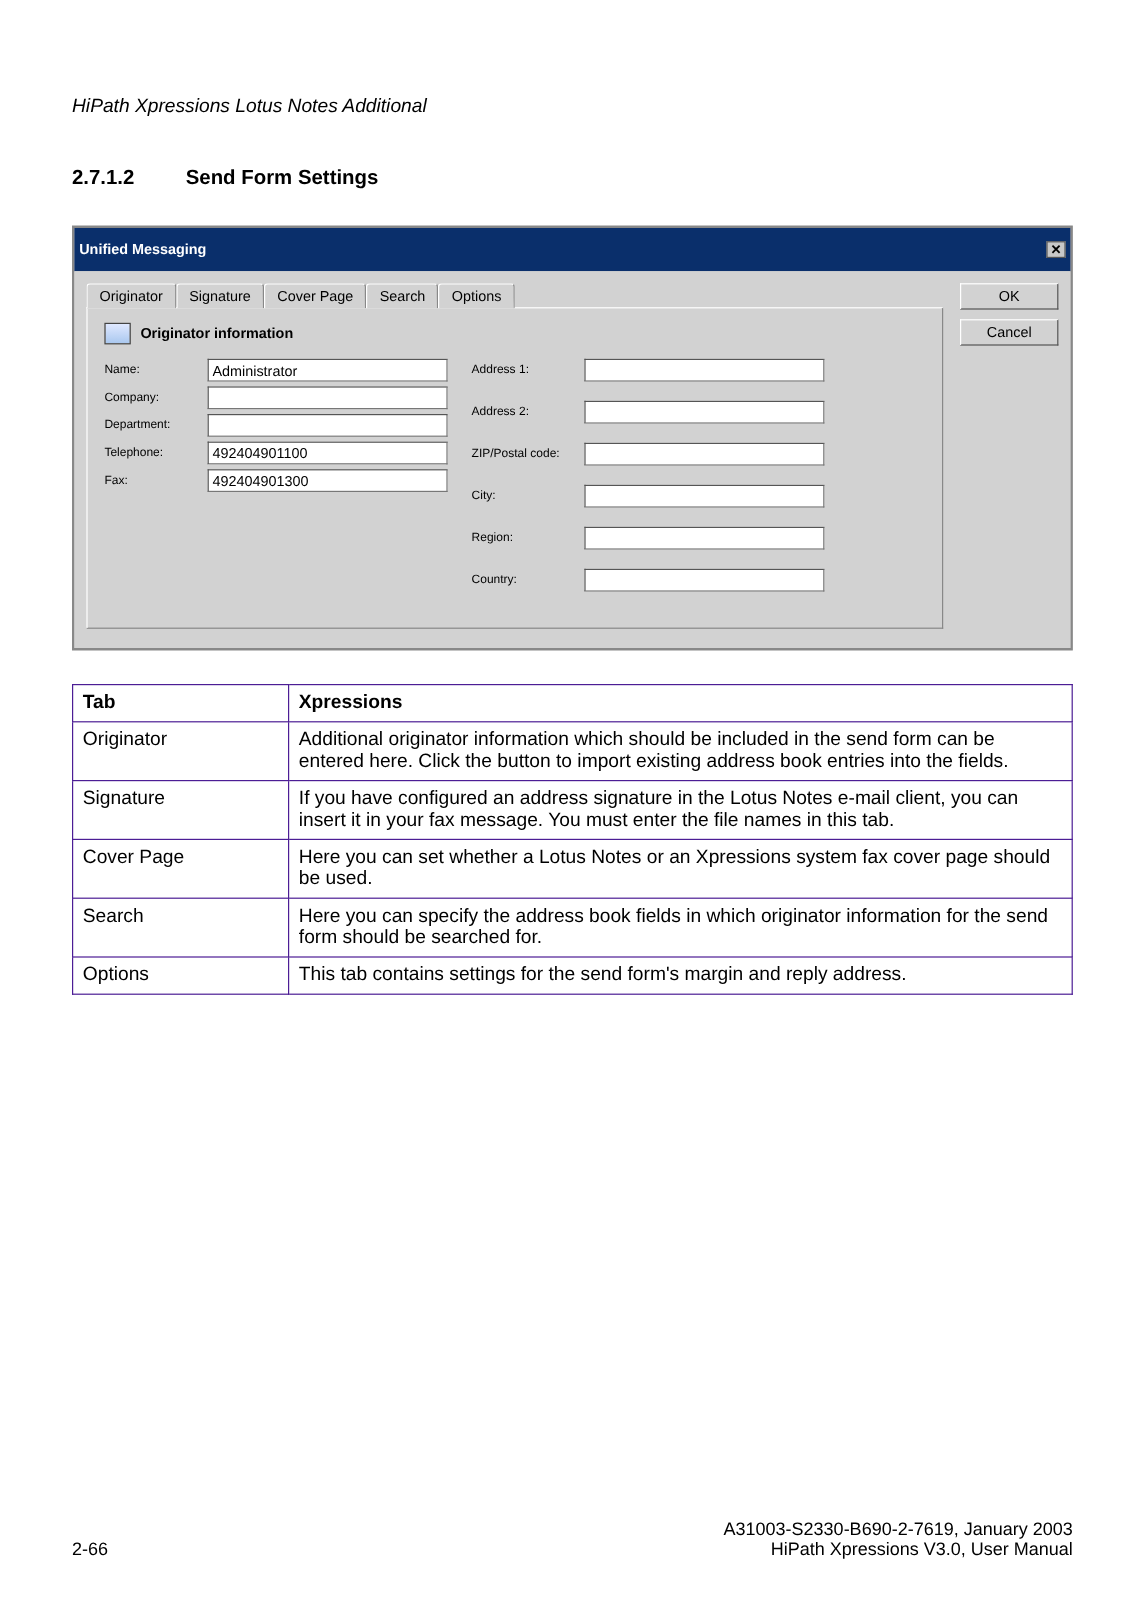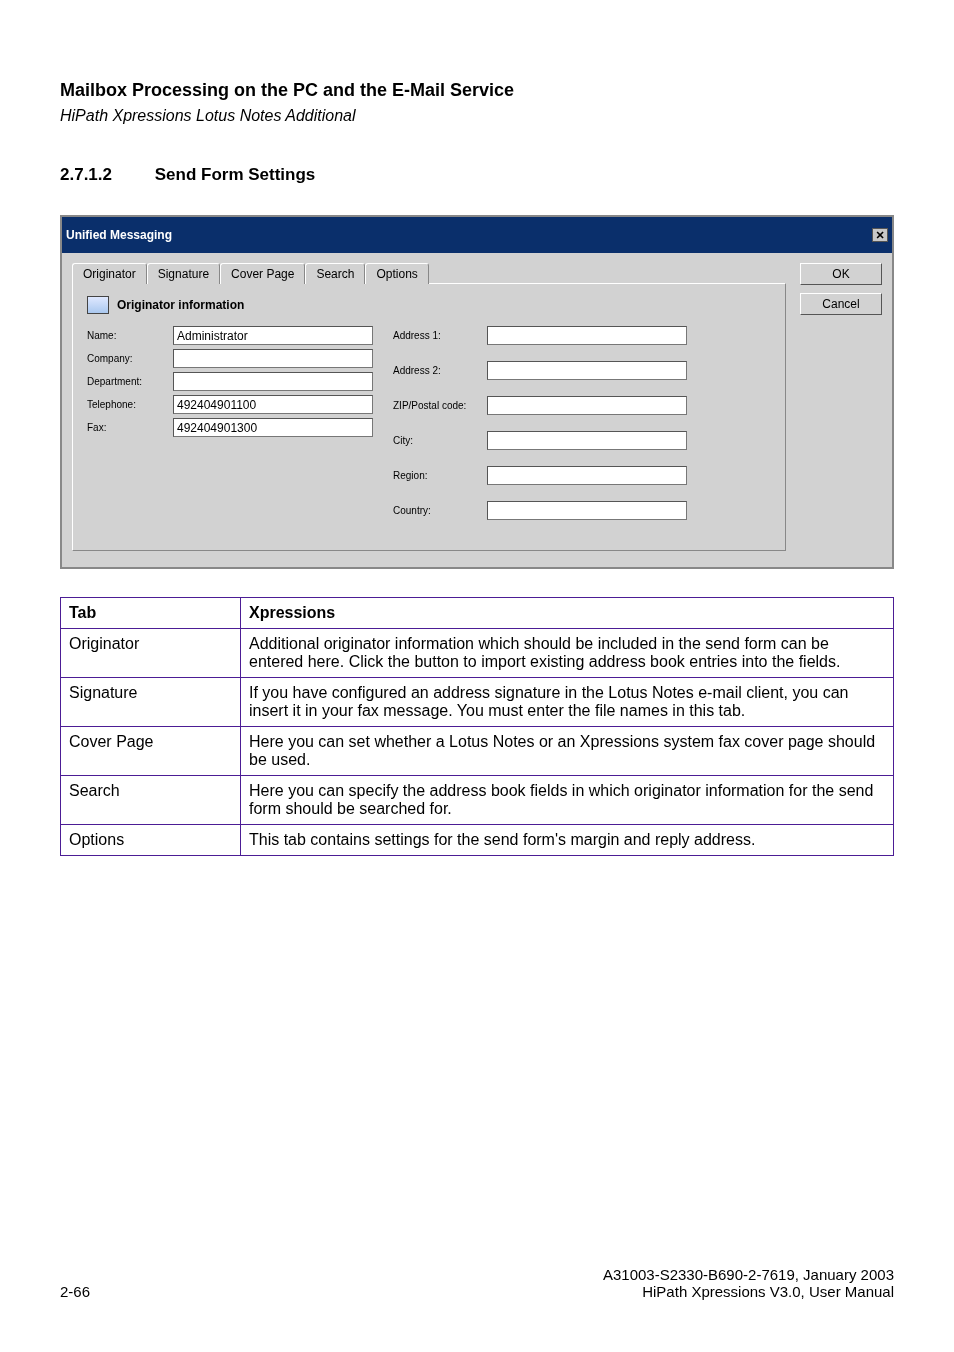--- a/index.html
+++ b/index.html
@@ -135,21 +135,20 @@
       font-size: 15px;
       align-items: flex-end;
     }
     .footer .right { text-align: right; }
     .footer .pn { font-weight: normal; }
   </style>
 </head>
 <body>
 
 <div class="page-header">
-  <h1>Mailbox Processing on the PC and the E-Mail Service</h1>
   <div class="subtitle">HiPath Xpressions Lotus Notes Additional</div>
 </div>
 
 <div class="section-number">
   <span class="num">2.7.1.2</span>
   <span>Send Form Settings</span>
 </div>
 
 <div class="dialog-outer">
   <div class="dialog-titlebar">

